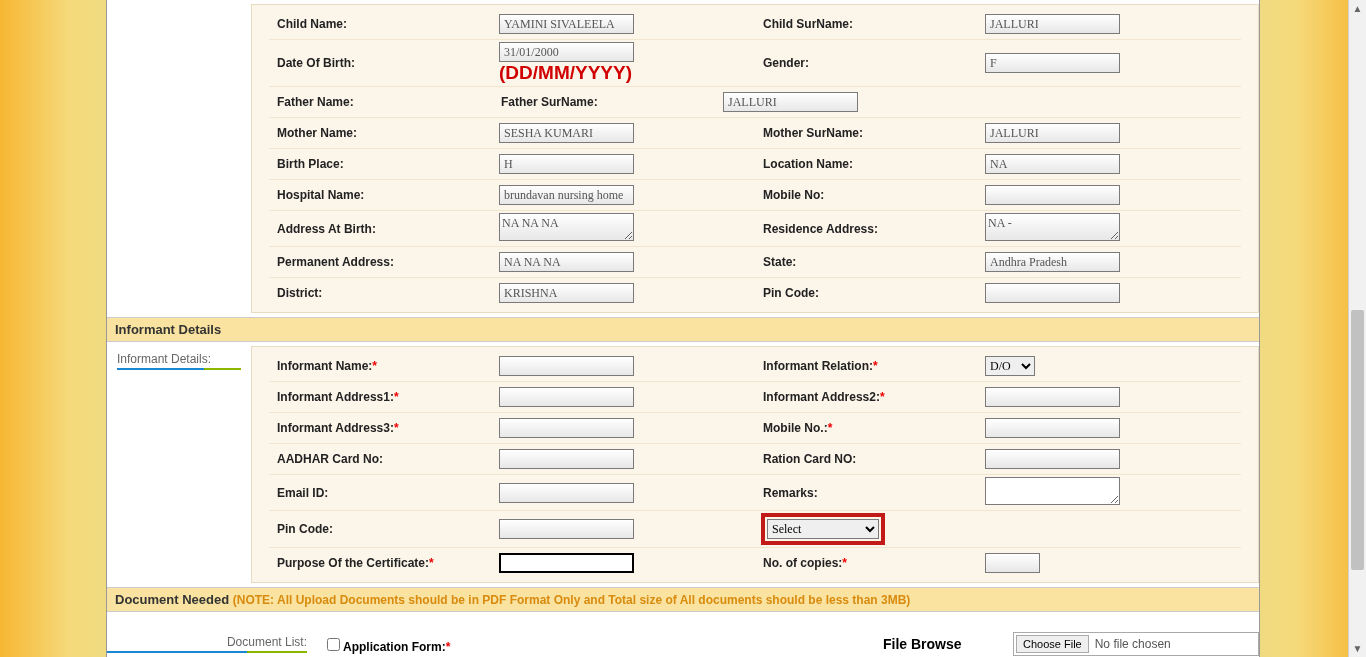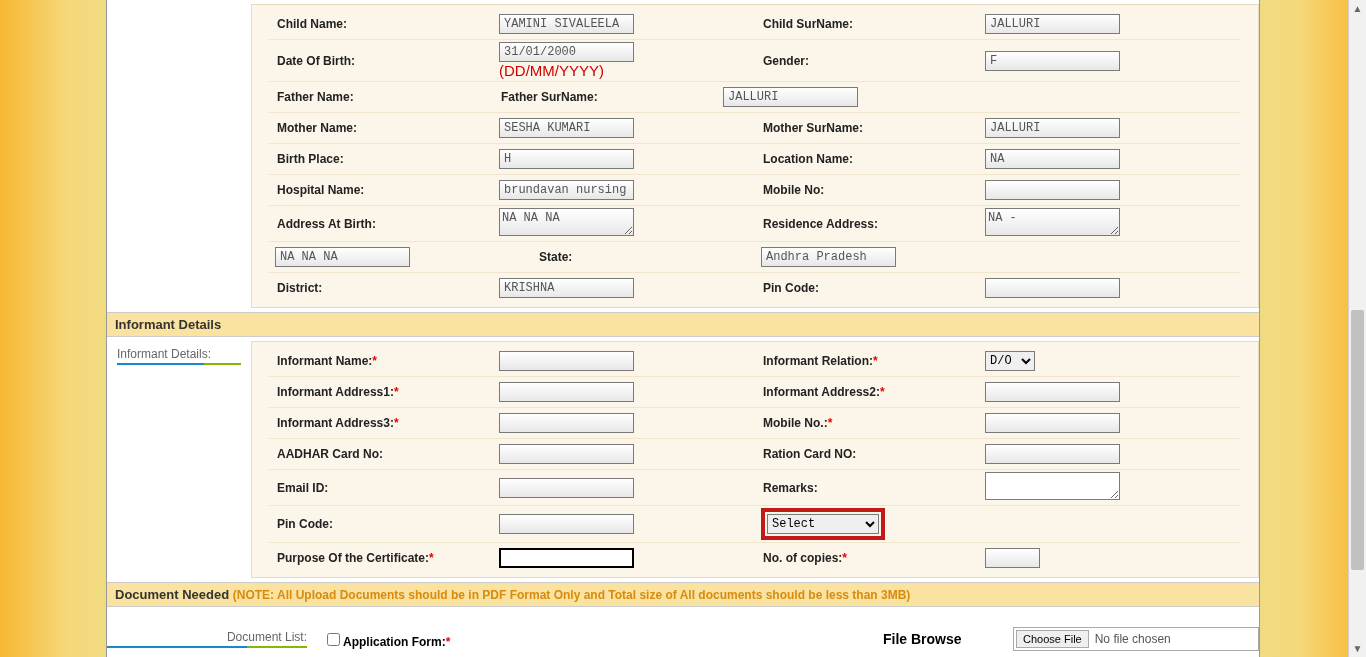--- a/index.html
+++ b/index.html
@@ -10,28 +10,28 @@
   .section-head .note{font-weight:bold;color:#d88b0e;font-size:12px}
   .section-body{display:flex;padding:4px 0}
   .side-label{width:200px;text-align:left;padding:6px 10px;color:#666;font-size:12px}
   .side-underline{height:2px;background:linear-gradient(90deg,#1888d3 0 70%,#8db600 70% 100%);margin-top:2px}
   .fields{flex:1;background:#fcf5ea;border:1px solid #e7dcc2;padding:4px 17px}
   .row{display:flex;align-items:center;min-height:30px;border-top:1px solid #f1e6cd}
   .row:first-child{border-top:none}
   .lbl{width:210px;padding:4px 6px 4px 8px;font-weight:bold;color:#222;font-size:12px}
   .req{color:#e00}
   .val{width:250px;padding:2px 6px}
-  .val input,.val textarea,.val select{font-family:Liberation Mono, monospace;font-size:12px;box-sizing:border-box}
+  .val input,.val textarea,.val select{font-family:Liberation Serif, serif;font-size:12px;box-sizing:border-box}
   .inp{width:135px;height:20px;padding:1px 4px;border:1px solid #7a7a7a;background:linear-gradient(#fff,#e7e7e7);color:#555}
   .inp.ro{color:#555}
   .ta{width:135px;height:28px;resize:both;border:1px solid #7a7a7a;background:linear-gradient(#fff,#e7e7e7);color:#555}
   .sel{height:20px;border:1px solid #7a7a7a;background:#efefef}
   .sel-small{width:50px}
   .sel-del{width:112px}
-  .hint{color:#d10000;font-weight:normal;font-size:15px}
+  .hint{color:#d10000;font-weight:bold;font-size:19px}
   .hl{border:4px solid #c21919;padding:2px;display:inline-block}
   .bold-box input{border:2px solid #000;background:#fff}
   .doc-row{display:flex;align-items:center;padding:20px 0}
   .doc-left{width:200px;text-align:right;padding-right:10px;color:#666}
   .chkwrap{flex:1;padding-left:6px}
   .browse-label{width:130px;font-weight:bold;font-size:14px}
   .file-box{border:1px solid #aaa;padding:2px 6px;background:#efefef;font-size:11px;display:inline-block}
   .no-file{color:#555;padding-left:6px}
   .btn-bar{text-align:center;padding:6px 0 10px}
   .btn{background:#e97815;color:#fff;font-weight:bold;border:1px solid #b85900;padding:4px 14px;font-size:13px}
@@ -88,20 +88,21 @@
           <div class="lbl">Mobile No:</div>
           <div class="val"><input class="inp ro" readonly="" value="" style=""></div>
         </div>
         <div class="row">
           <div class="lbl">Address At Birth:</div>
           <div class="val"><textarea class="ta" readonly="" style="">NA NA NA</textarea></div>
           <div class="lbl">Residence Address:</div>
           <div class="val"><textarea class="ta" readonly="" style="">NA -</textarea></div>
         </div>
         <div class="row">
+          <div class="lbl">Permanent Address:</div>
           <div class="val"><input class="inp ro" readonly="" value="NA NA NA" style=""></div>
           <div class="lbl">State:</div>
           <div class="val"><input class="inp ro" readonly="" value="Andhra Pradesh" style=""></div>
         </div>
         <div class="row">
           <div class="lbl">District:</div>
           <div class="val"><input class="inp ro" readonly="" value="KRISHNA" style=""></div>
           <div class="lbl">Pin Code:</div>
           <div class="val"><input class="inp ro" readonly="" value="" style=""></div>
         </div>

